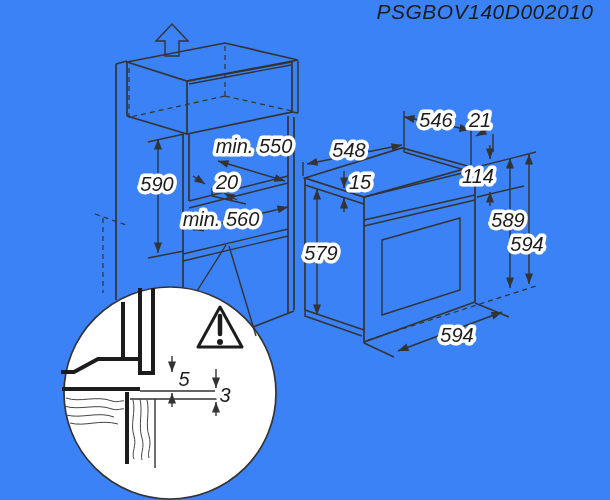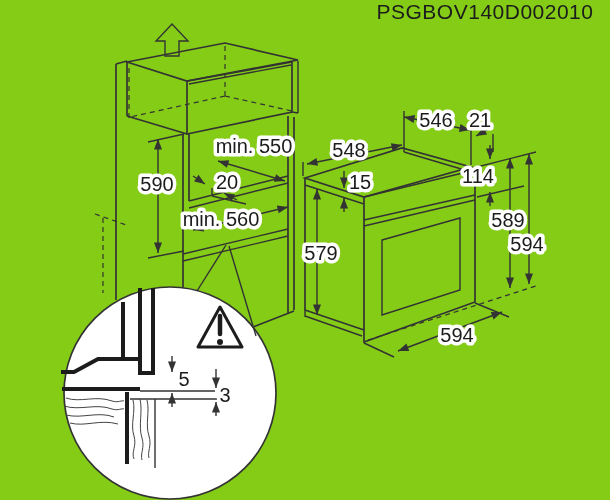--- a/index.html
+++ b/index.html
@@ -1,17 +1,17 @@
 <!DOCTYPE html>
 <html><head>
 <meta charset="utf-8">
 <style>
   html,body{margin:0;padding:0;background:#ffffff;}
-  .stage{position:relative;width:610px;height:500px;background:#84cc16;overflow:hidden;
-         font-family:"Liberation Sans",sans-serif;}
+  .stage{position:relative;width:610px;height:500px;background:#3b82f6;overflow:hidden;
+         font-family:"Liberation Sans",sans-serif;font-style:italic;}
   svg{display:block;}
   .ln{stroke:#333;stroke-width:1.4;fill:none;}
   .lnb{stroke:#333;stroke-width:1.7;fill:none;}
   .dash{stroke:#333;stroke-width:1.2;fill:none;stroke-dasharray:5 4;}
   .thick{stroke:#1c1c1c;stroke-width:4;fill:none;stroke-linecap:butt;}
   .grain{stroke:#444;stroke-width:1;fill:none;}
   .dim{font-family:"Liberation Sans",sans-serif;font-size:20px;fill:#1c1c1c;
        paint-order:stroke;stroke:#ffffff;stroke-width:7px;stroke-linejoin:round;
        text-anchor:middle;}
   .code{font-family:"Liberation Sans",sans-serif;font-size:21px;fill:#1c1c1c;

